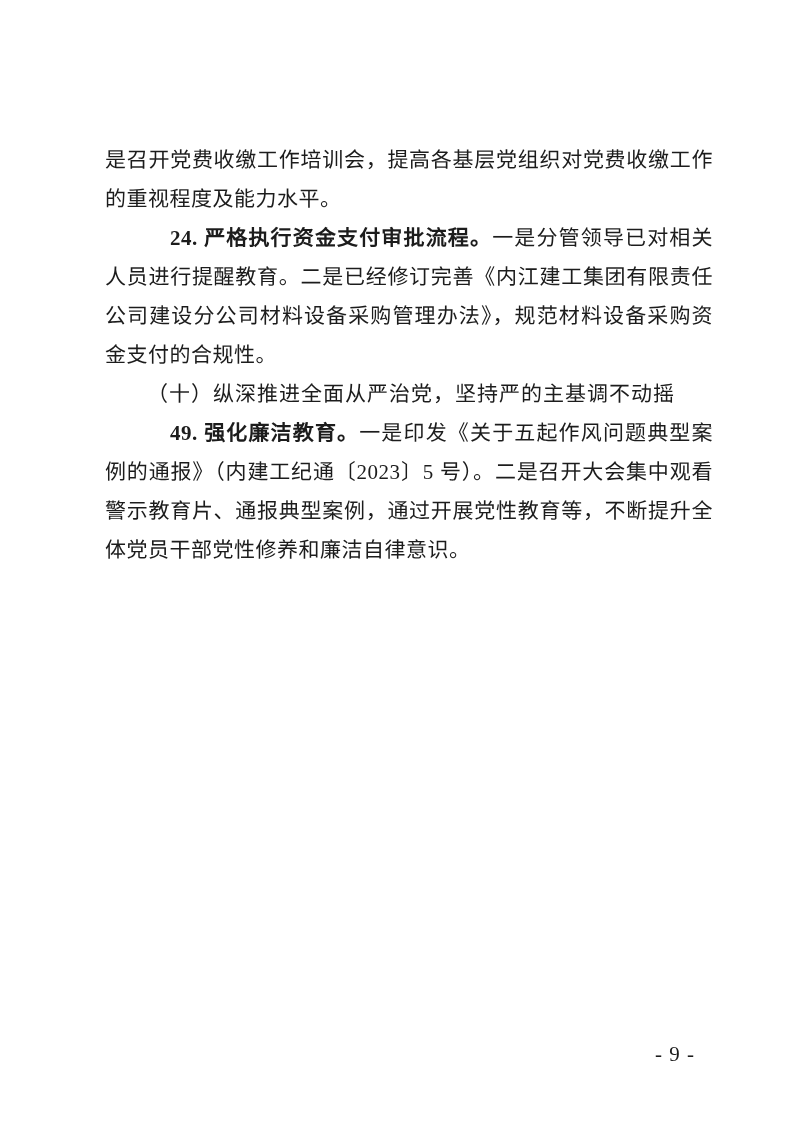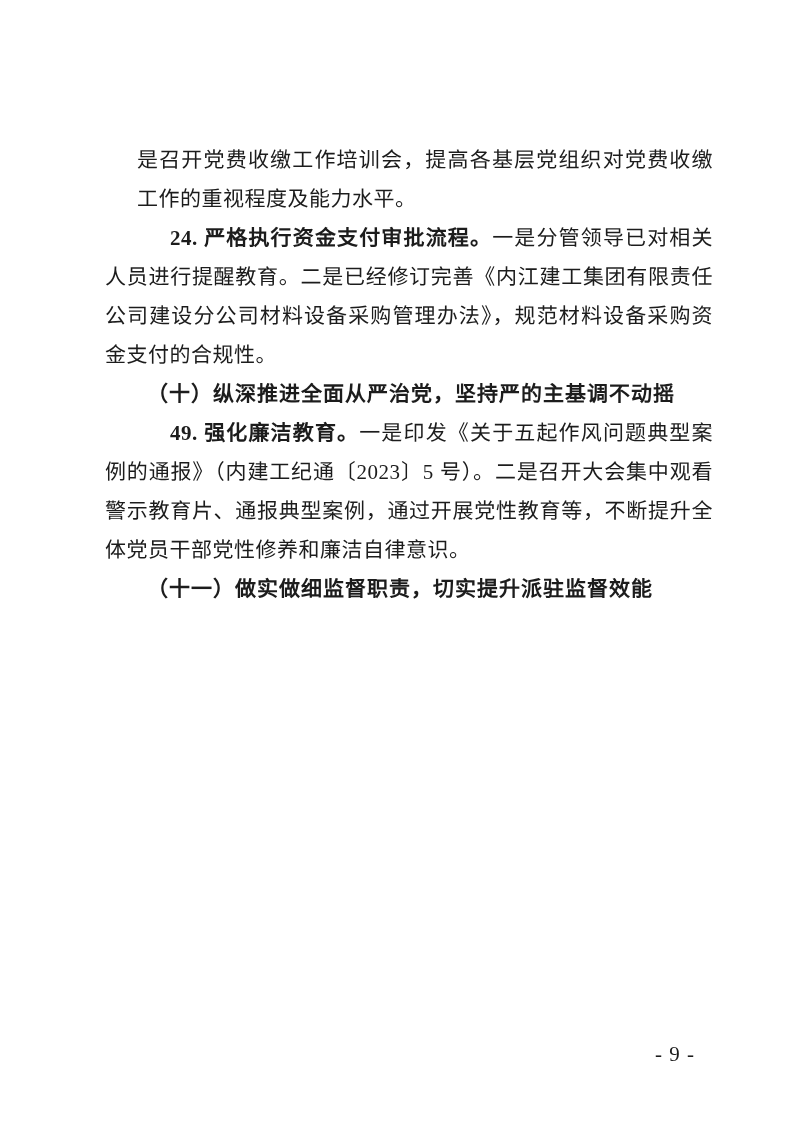--- a/index.html
+++ b/index.html
@@ -27,28 +27,27 @@
     text-justify: inter-ideograph;
     letter-spacing: 0.5px;
   }
   .para {
     margin: 0;
     padding: 0;
     text-indent: 2em;
   }
   .para.noindent {
     text-indent: 0;
-    margin-left: 32px;
   }
   .lead {
     font-weight: bold;
     margin-left: 23px;
   }
   .heading {
-    font-weight: bold;
+    font-weight: normal;
     letter-spacing: 1px;
   }
   .page-number {
     position: absolute;
     top: 1042px;
     right: 98px;
     font-size: 21px;
     letter-spacing: 1px;
     color: #1c1c1c;
     white-space: pre;
@@ -71,20 +70,17 @@
     <p class="para heading">
       <span>（十）纵深推进全面从严治党，坚持严的主基调不动摇</span>
     </p>
 
 
     <p class="para">
       <span class="lead">49. 强化廉洁教育。</span><span>一是印发《关于五起作风问题典型案例的通报》（内建工纪通〔2023〕5 号）。二是召开大会集中观看警示教育片、通报典型案例，通过开展党性教育等，不断提升全体党员干部党性修养和廉洁自律意识。</span>
     </p>
 
 
-    <p class="para heading">
-      <span>（十一）做实做细监督职责，切实提升派驻监督效能</span>
-    </p>
 
   </div>
 
   <div class="page-number">- 9 -</div>
 </div>
 
 </body></html>

